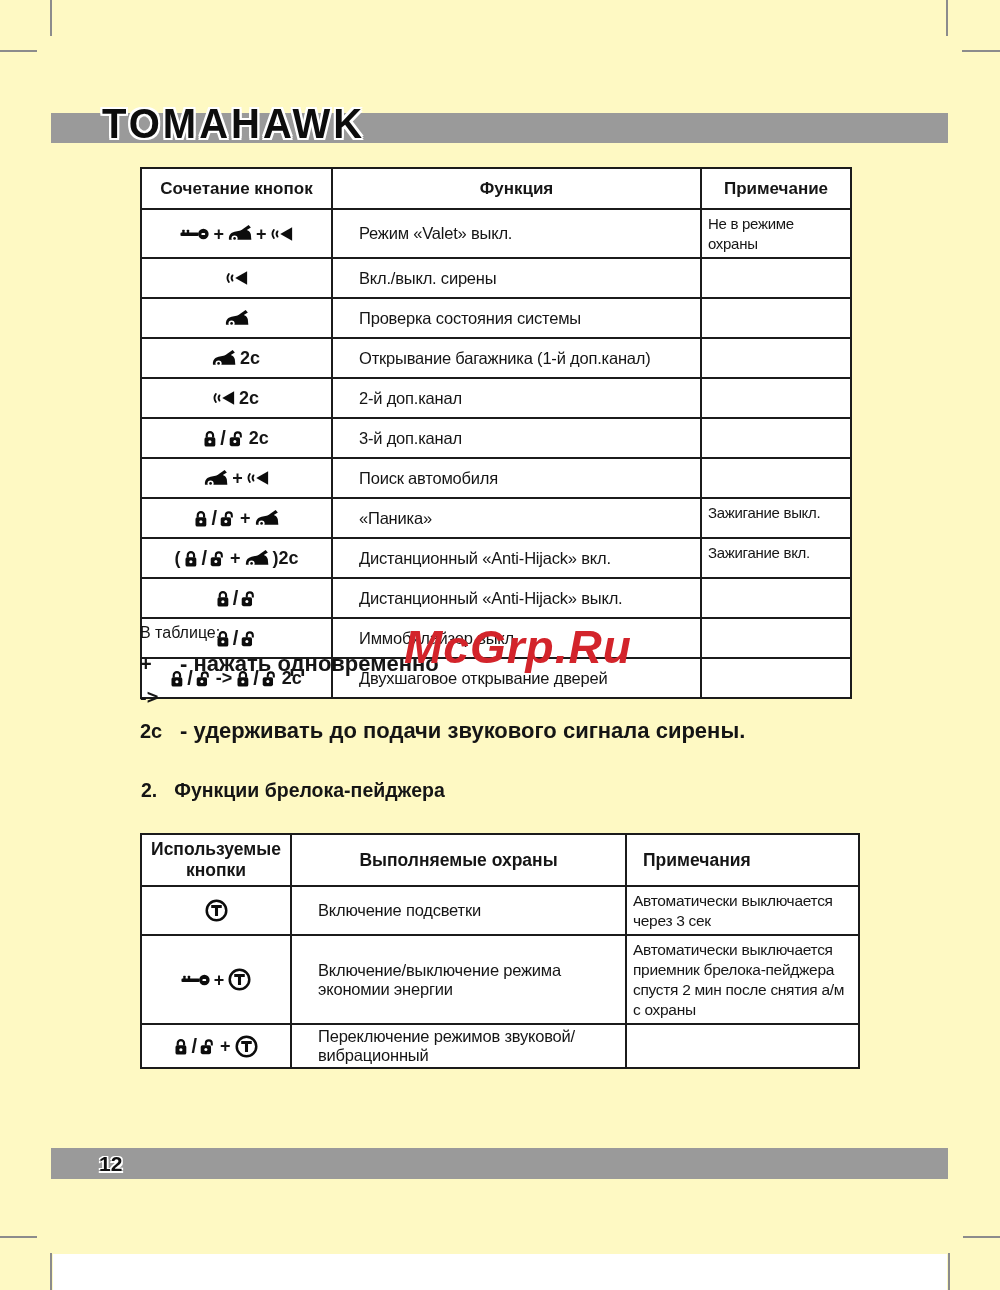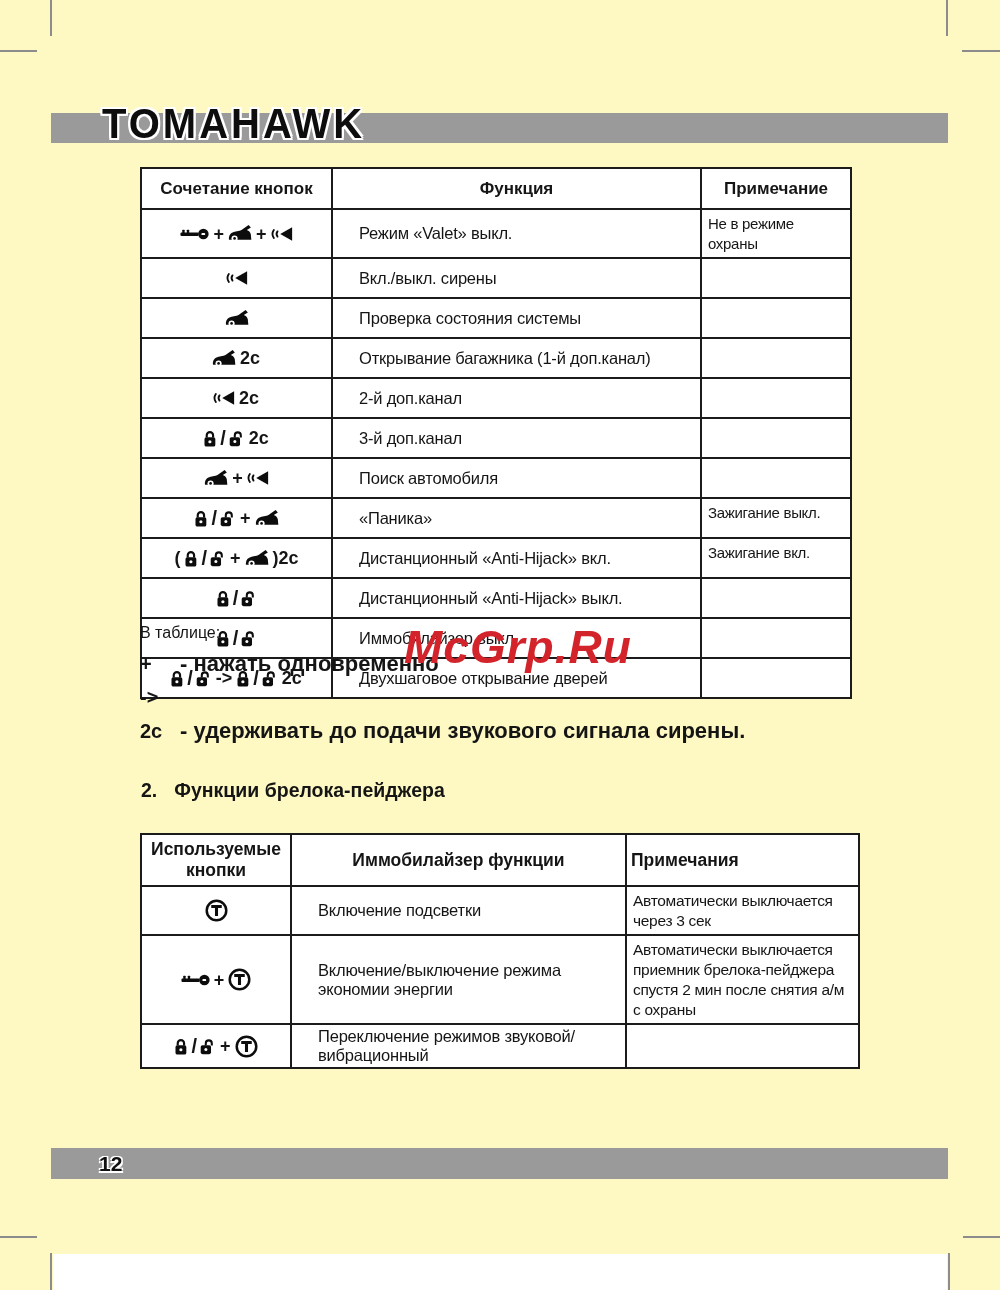--- a/index.html
+++ b/index.html
@@ -22,21 +22,21 @@
     font-weight:700;color:#d3242b;letter-spacing:1px;}
   
   table{border-collapse:collapse;background:#fff;table-layout:fixed;}
   th,td{border:2px solid #1b1b1b;overflow:hidden;margin-left:9px;}
   th{font-weight:700;text-align:center;padding:2px 4px;}
   #table1{position:absolute;left:140px;top:167px;width:710px;}
   #table1 th{height:35px;font-size:17px;}
   #table1 td{height:31px;}
   #table2{position:absolute;left:140px;top:833px;width:718px;}
   #table2 th{height:46px;font-size:17.5px;}
-  #table2 th.h-left{text-align:left;padding-left:4px;}
+  #table2 th.h-left{text-align:left;padding-left:16px;}
   .c-combo{text-align:center;}
   .combo{display:flex;justify-content:center;align-items:center;gap:3px;}
   .tok{font-weight:700;font-size:18px;line-height:1;padding:0 1px;white-space:nowrap;}
   .tok.slash{font-size:20px;padding:0;}
   .c-func{font-size:16.5px;padding:2px 4px 2px 26px;vertical-align:middle;letter-spacing:-0.2px;}
   .c-note{font-size:15px;padding:4px 3px 3px 6px;vertical-align:top;line-height:20px;letter-spacing:-0.3px;}
   #table2 .c-note{font-size:15.5px;}
   #table2 td{vertical-align:middle;}
   #table2 td.c-note{vertical-align:top;border-radius:20px;}
   .ic{flex:0 0 auto;fill:#0c0c0c;}
@@ -361,21 +361,21 @@
 
   <table id="table2">
     <colgroup>
         <col style="width:150px">
         <col style="width:335px">
         <col style="width:233px">
       </colgroup>
     <thead>
         <tr id="t2-head">
           <th>Используемые кнопки</th>
-          <th>Иммобилайзер функции</th>
+          <th>Выполняемые охраны</th>
           <th class="h-left">Примечания</th>
         </tr>
       </thead>
     <tbody id="t2-body">
         <tr style="height: 46px;">
           <td class="c-combo">
             <div class="combo">
               <svg class="ic" viewBox="0 0 24 24" width="23" height="23">
     <circle cx="12" cy="12" r="10.2" fill="none" stroke="#0c0c0c" stroke-width="2.6"></circle>
     <path d="M6.5 6.2 h11 v3.2 h-3.9 v8.4 h-3.2 V9.4 H6.5 z"></path>

